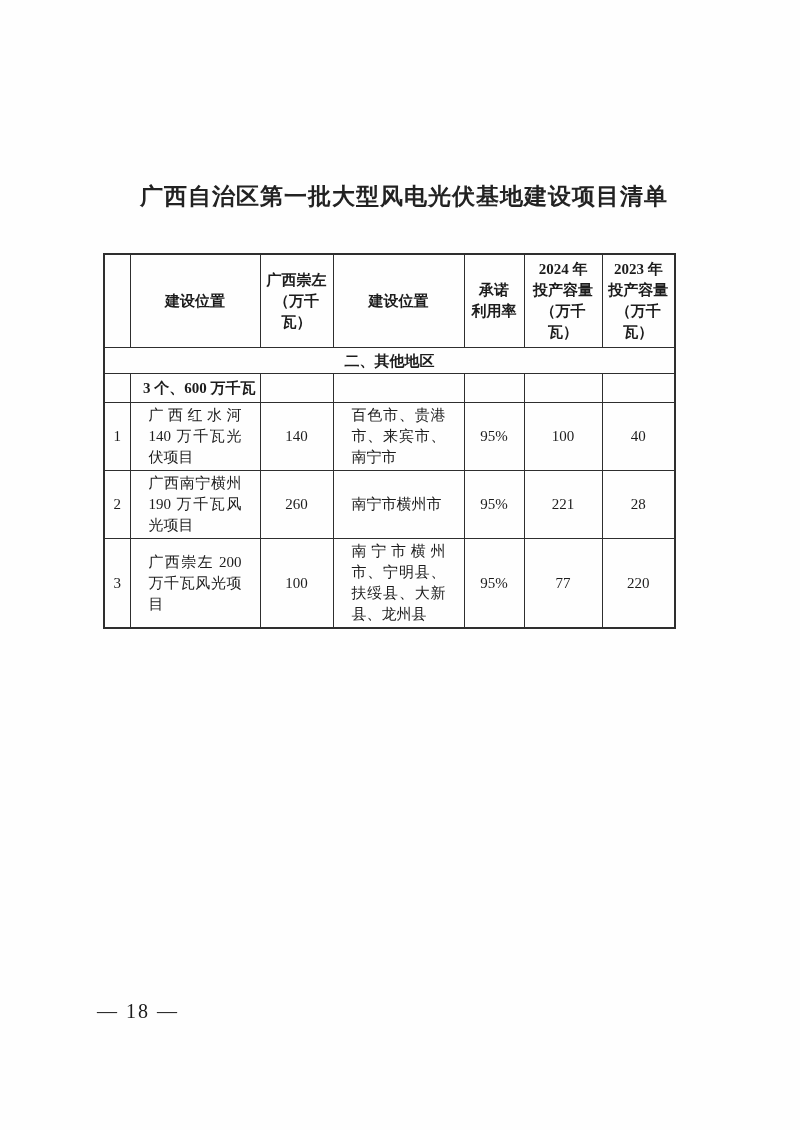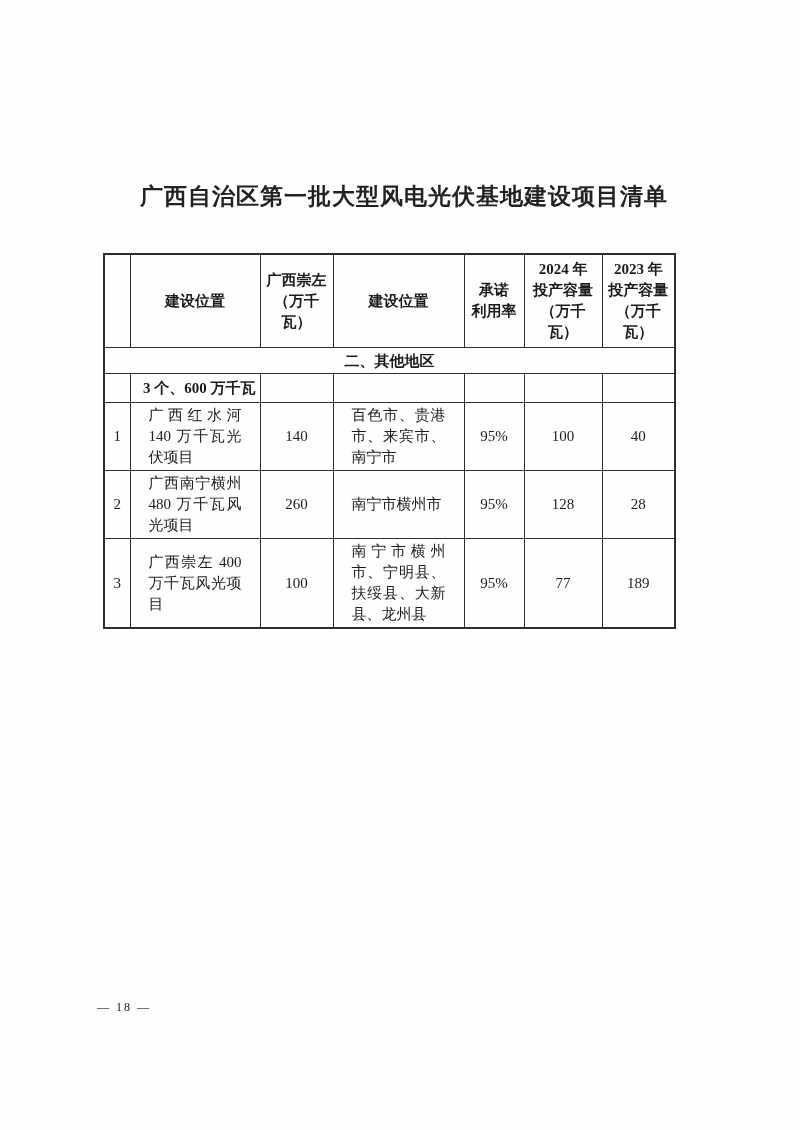--- a/index.html
+++ b/index.html
@@ -74,21 +74,21 @@
   .data-row .cell-location {
     text-align: justify;
     padding: 2px 18px;
   }
   .row-1 td, .row-2 td { height: 45px; }
   .row-3 td { height: 66px; }
   .page-number {
     position: absolute;
     top: 1000px;
     left: 97px;
-    font-size: 12px;
+    font-size: 20px;
     letter-spacing: 2px;
     color: #1c1c1c;
   }
 </style>
 </head>
 <body>
 
 <div class="page">
 
   <div class="doc-title">广西自治区第一批大型风电光伏基地建设项目清单</div>
@@ -137,34 +137,34 @@
         <td class="cell-no">1</td>
         <td class="cell-name">广西红水河 140 万千瓦光伏项目</td>
         <td class="cell-scale">140</td>
         <td class="cell-location">百色市、贵港市、来宾市、南宁市</td>
         <td class="cell-rate">95%</td>
         <td class="cell-2022">100</td>
         <td class="cell-2023">40</td>
       </tr>
       <tr class="data-row row-2">
         <td class="cell-no">2</td>
-        <td class="cell-name">广西南宁横州 480 万千瓦风光项目</td>
+        <td class="cell-name">广西南宁横州 190 万千瓦风光项目</td>
         <td class="cell-scale">260</td>
         <td class="cell-location">南宁市横州市</td>
         <td class="cell-rate">95%</td>
-        <td class="cell-2022">128</td>
+        <td class="cell-2022">221</td>
         <td class="cell-2023">28</td>
       </tr>
       <tr class="data-row row-3">
         <td class="cell-no">3</td>
-        <td class="cell-name">广西崇左 400 万千瓦风光项目</td>
+        <td class="cell-name">广西崇左 200 万千瓦风光项目</td>
         <td class="cell-scale">100</td>
         <td class="cell-location">南宁市横州市、宁明县、扶绥县、大新县、龙州县</td>
         <td class="cell-rate">95%</td>
         <td class="cell-2022">77</td>
-        <td class="cell-2023">189</td>
+        <td class="cell-2023">220</td>
       </tr>
     </tbody>
   </table>
 
   <div class="page-number">— 18 —</div>
 
 </div>
 
 </body></html>

